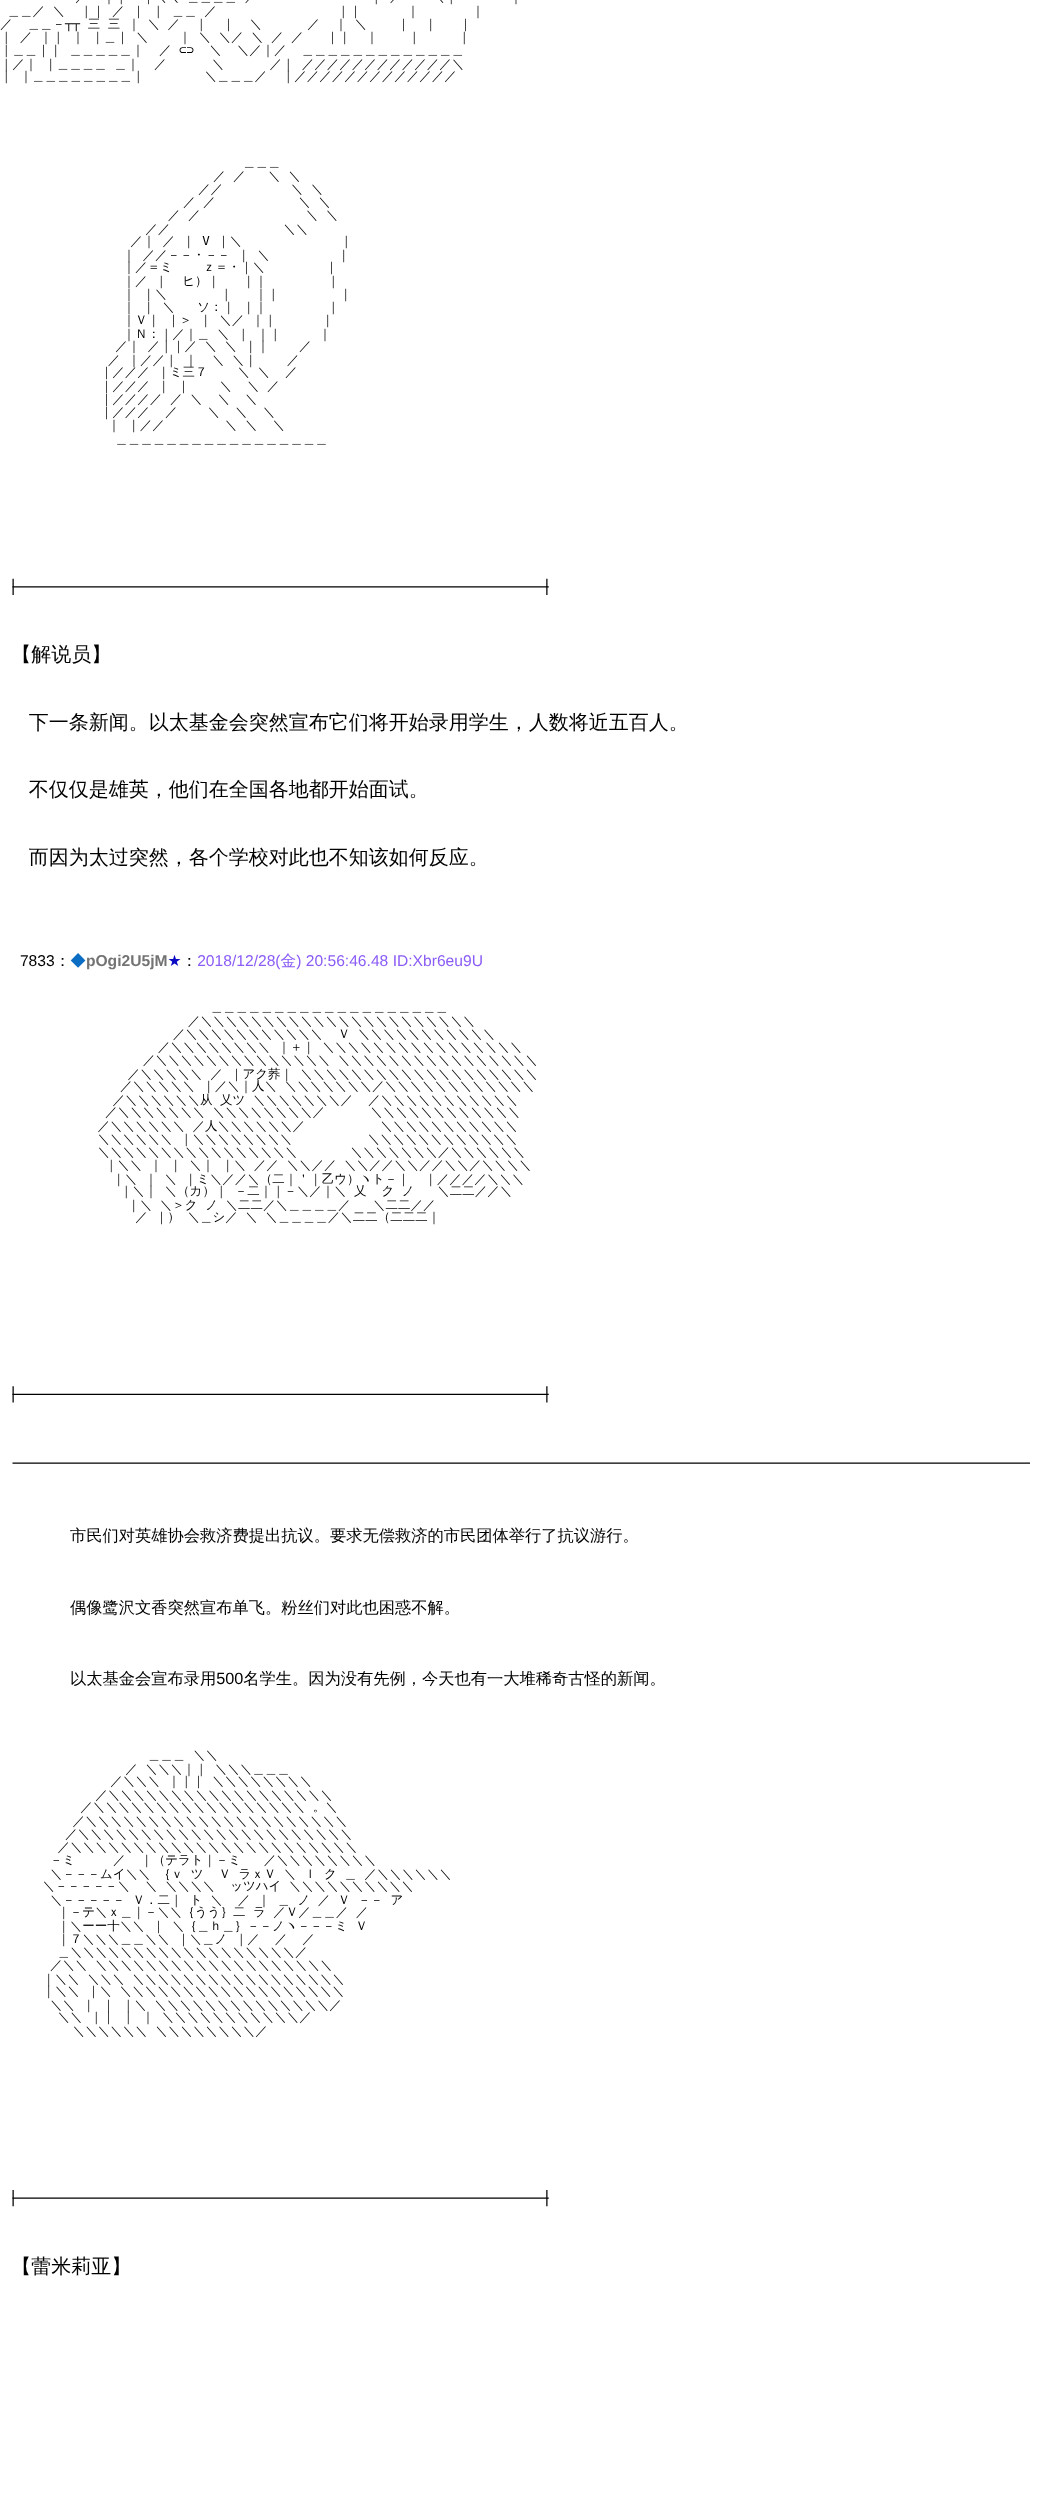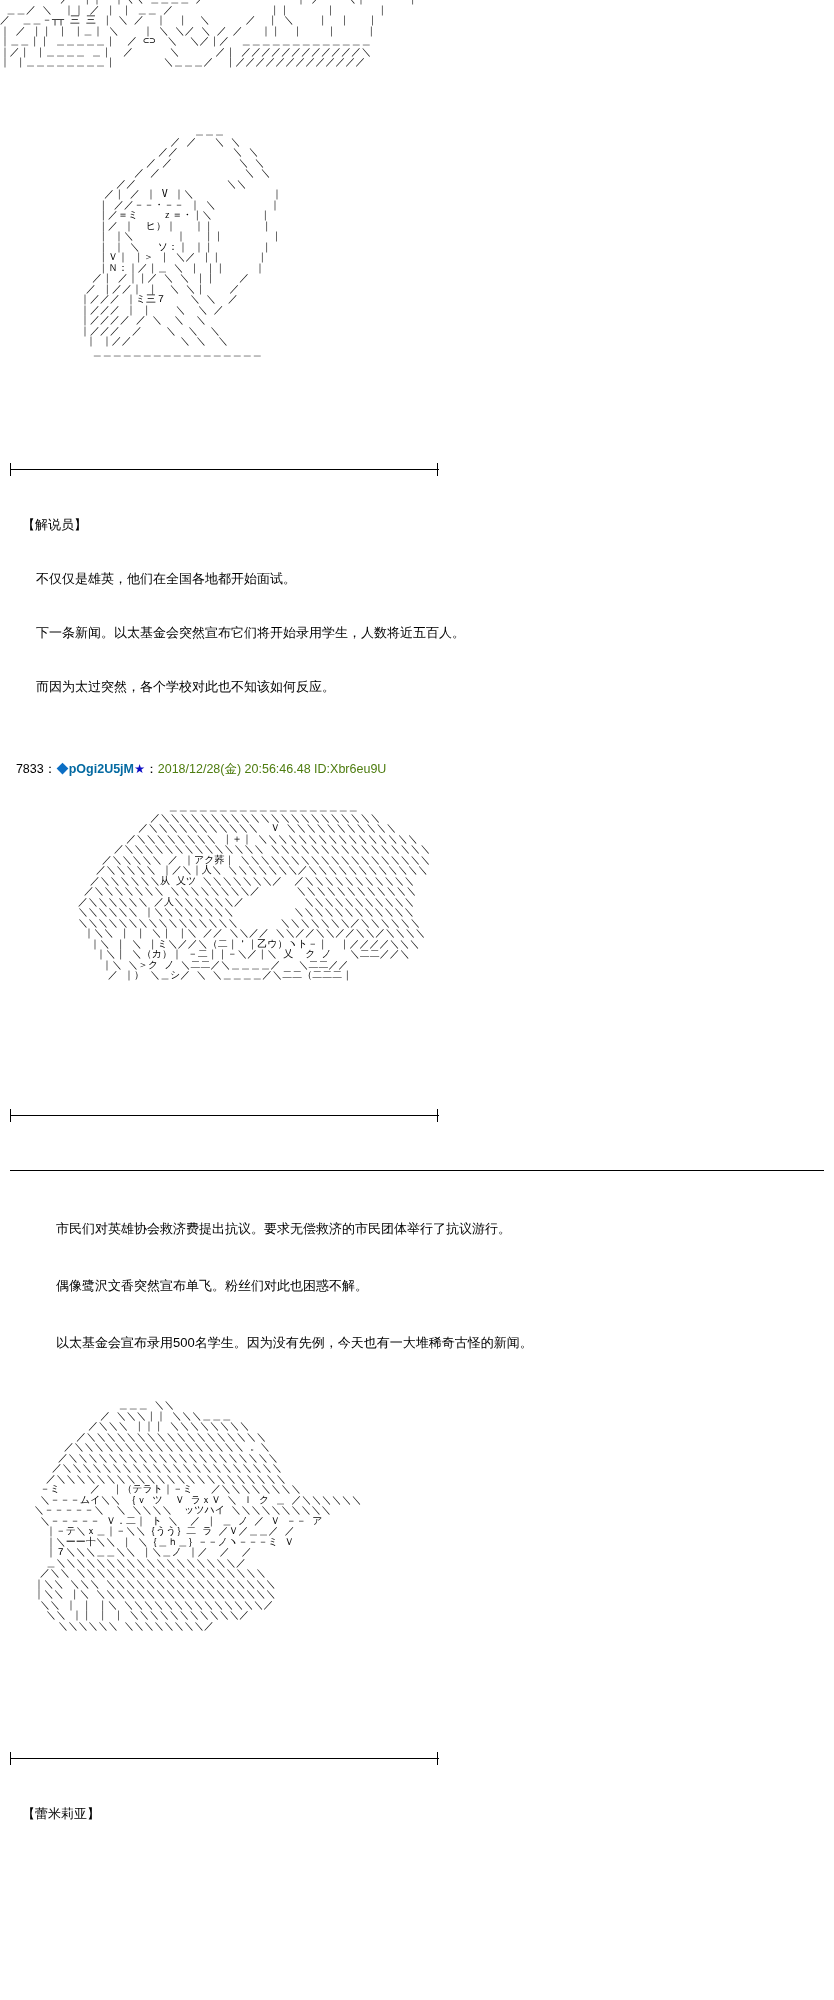--- a/index.html
+++ b/index.html
@@ -53,24 +53,24 @@
   }
   .divider .tick-right {
     position: absolute;
     left: 437px;
     top: 1px;
     width: 1px;
     height: 13px;
     background: #000000;
   }
   .speech {
-    font-size: 13px;
+    font-size: 16px;
     line-height: 18px;
     color: #000000;
-    margin: 0 0 0 22px;
+    margin: 0 0 0 9px;
     white-space: pre-wrap;
   }
   .speech .name {
     display: block;
   }
   .speech .line {
     display: block;
     padding-left: 14px;
   }
   .narration {
@@ -85,26 +85,26 @@
   }
   .postmeta {
     font-size: 12.5px;
     line-height: 18px;
     margin: 10px 0 4px 2px;
     white-space: pre;
   }
   .postmeta .num { color: #000000; }
   .postmeta .sep { color: #000000; }
   .postmeta .name {
-    color: #0369a1;
+    color: #737373;
     font-weight: bold;
   }
   .postmeta .diamond { color: #0b6ec4; }
   .postmeta .star { color: #0b0bc4; }
-  .postmeta .date { color: #4d7c0f; }
+  .postmeta .date { color: #8b5cf6; }
   .hr-thin {
     border: none;
     border-top: 1px solid #000000;
     margin: 8px 10px 8px 10px;
   }
   .topcut {
     overflow: hidden;
   }
 </style>
 </head>
@@ -148,22 +148,22 @@
   </div>
 
   <div class="divider">
     <div class="tick-left"></div>
     <div class="line"></div>
     <div class="tick-right"></div>
   </div>
 
   <div class="speech">
     <span class="name">【解说员】</span>
+    <span class="line">下一条新闻。以太基金会突然宣布它们将开始录用学生，人数将近五百人。</span>
     <span class="line">不仅仅是雄英，他们在全国各地都开始面试。</span>
-    <span class="line">下一条新闻。以太基金会突然宣布它们将开始录用学生，人数将近五百人。</span>
     <span class="line">而因为太过突然，各个学校对此也不知该如何反应。</span>
   </div>
 
   <div class="postmeta">
     <span class="num">7833</span><span class="sep">：</span><span class="diamond">◆</span><span class="name">pOgi2U5jM</span><span class="star">★</span><span class="sep">：</span><span class="date">2018/12/28(金) 20:56:46.48 ID:Xbr6eu9U</span>
   </div>
 
   <div style="height:300px; margin-top:6px;">
     <pre class="aa aa-block" style="margin-left:78px;">               ＿＿＿＿＿＿＿＿＿＿＿＿＿＿＿＿＿＿＿
             ／＼＼＼＼＼＼＼＼＼＼＼＼＼＼＼＼＼＼＼＼＼＼

